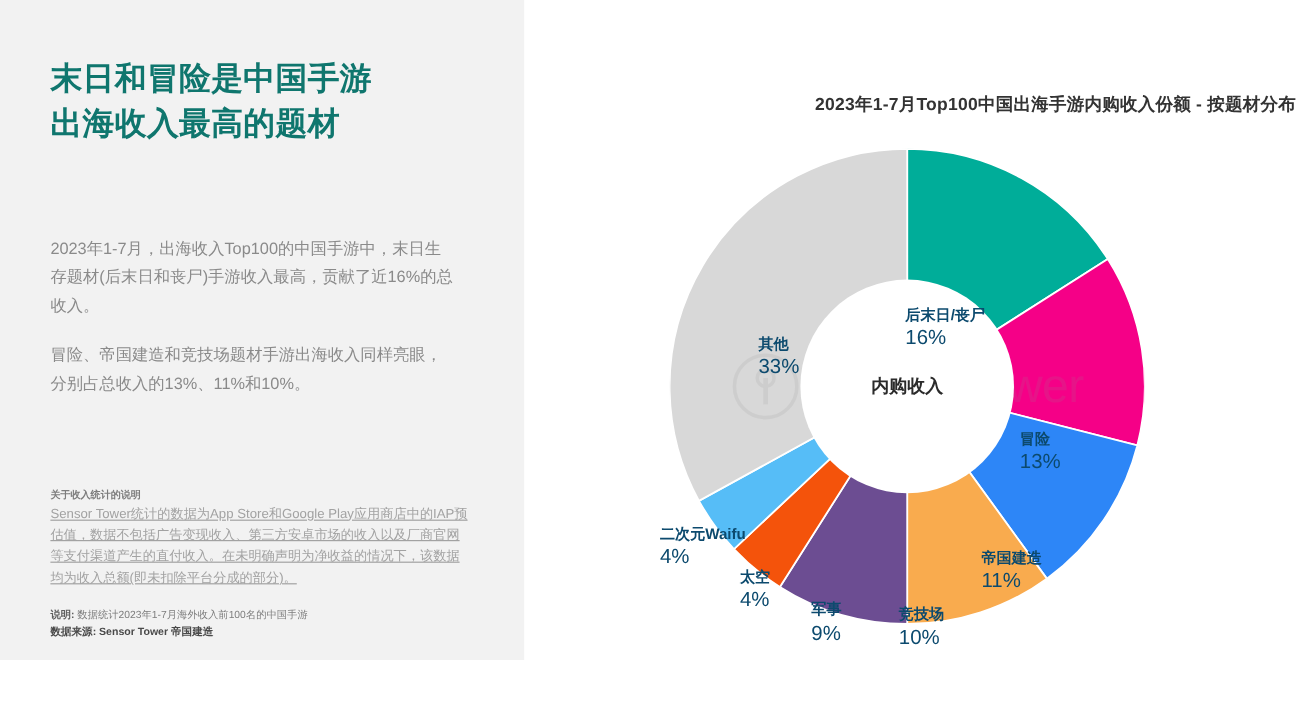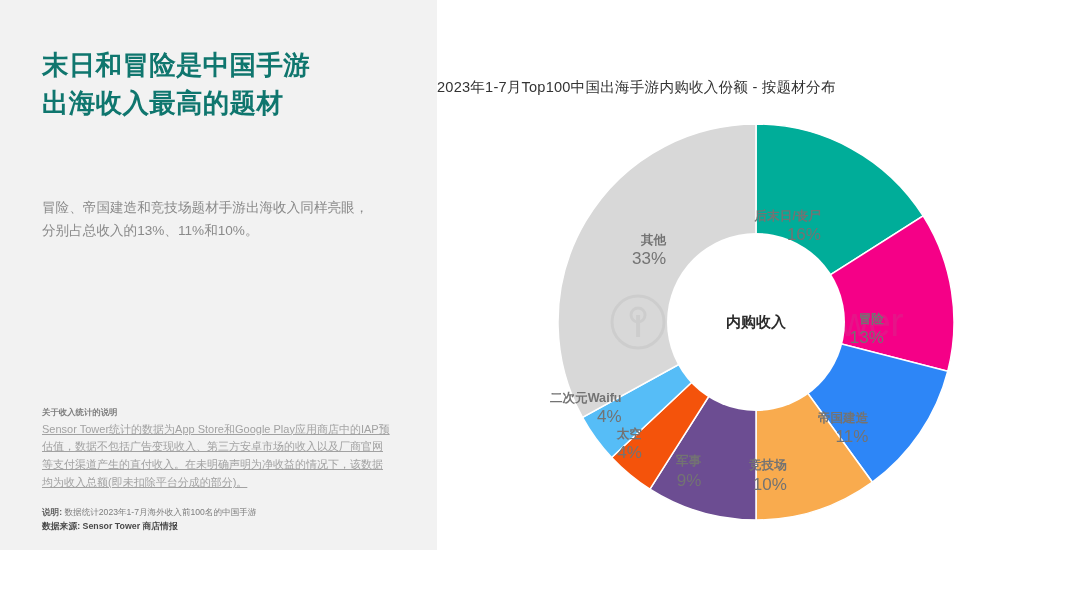--- a/index.html
+++ b/index.html
@@ -101,44 +101,45 @@
     width: 643px;
     height: 550px;
     background: #ffffff;
   }
 
   #chart-title {
     position: absolute;
     left: 0;
     top: 78px;
     width: 643px;
-    text-align: left;
+    text-align: right;
     font-size: 14.6px;
-    font-weight: normal;
+    font-weight: bold;
     color: #333333;
     letter-spacing: 0.2px;
   }
 
   #donut-wrap {
     position: absolute;
     left: 121px;
     top: 124px;
     width: 396px;
     height: 396px;
   }
   #donut-svg { display: block; width: 396px; height: 396px; }
 
   .slice-label {
     position: absolute;
     transform: translate(-50%, -50%);
-    text-align: right;
-    color: #737373;
+    text-align: left;
+    color: #0c4a6e;
     line-height: 1.28;
     pointer-events: none;
     white-space: nowrap;
+    margin-top: 47px;
   }
   .slice-label .nm { font-size: 12.6px; font-weight: bold; display: block; }
   .slice-label .pc { font-size: 17px; display: block; }
 
   #center-hole {
     position: absolute;
     left: 50%;
     top: 50%;
     width: 178px;
     height: 178px;
@@ -190,31 +191,32 @@
 <body>
 
 <div id="slide">
 
   <div id="left-panel">
 
     <div id="slide-title">末日和冒险是中国手游
 出海收入最高的题材</div>
 
     <div id="body-copy">
+      <p class="para">2023年1-7月，出海收入Top100的中国手游中，末日生存题材(后末日和丧尸)手游收入最高，贡献了近16%的总收入。</p>
       <p class="para">冒险、帝国建造和竞技场题材手游出海收入同样亮眼，分别占总收入的13%、11%和10%。</p>
     </div>
 
     <div id="footnote">
       <div class="fn-head">关于收入统计的说明</div>
       <div class="fn-body">Sensor Tower统计的数据为App Store和Google Play应用商店中的IAP预估值，数据不包括广告变现收入、第三方安卓市场的收入以及厂商官网等支付渠道产生的直付收入。在未明确声明为净收益的情况下，该数据均为收入总额(即未扣除平台分成的部分)。</div>
       <div class="fn-note">
         <b>说明:</b>
         <span>数据统计2023年1-7月海外收入前100名的中国手游</span>
       </div>
-      <div class="fn-source">数据来源: Sensor Tower 商店情报</div>
+      <div class="fn-source">数据来源: Sensor Tower 帝国建造</div>
     </div>
   </div>
 
   <div id="chart-panel">
 
     <div id="chart-title">2023年1-7月Top100中国出海手游内购收入份额 - 按题材分布</div>
 
     <div id="donut-wrap">
       <svg id="donut-svg" viewBox="0 0 396 396">
         <g id="slice-group">

